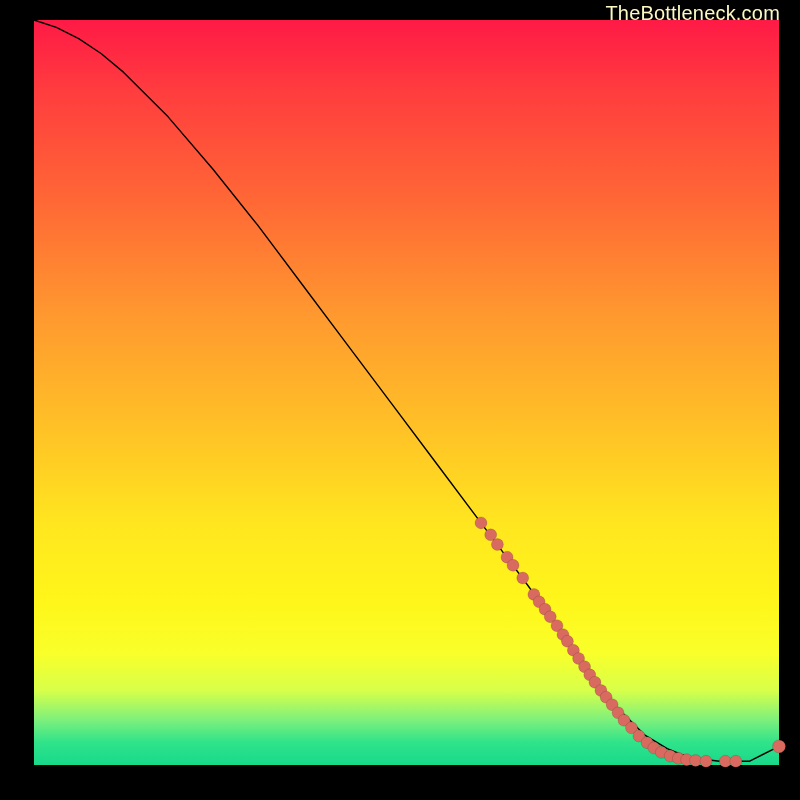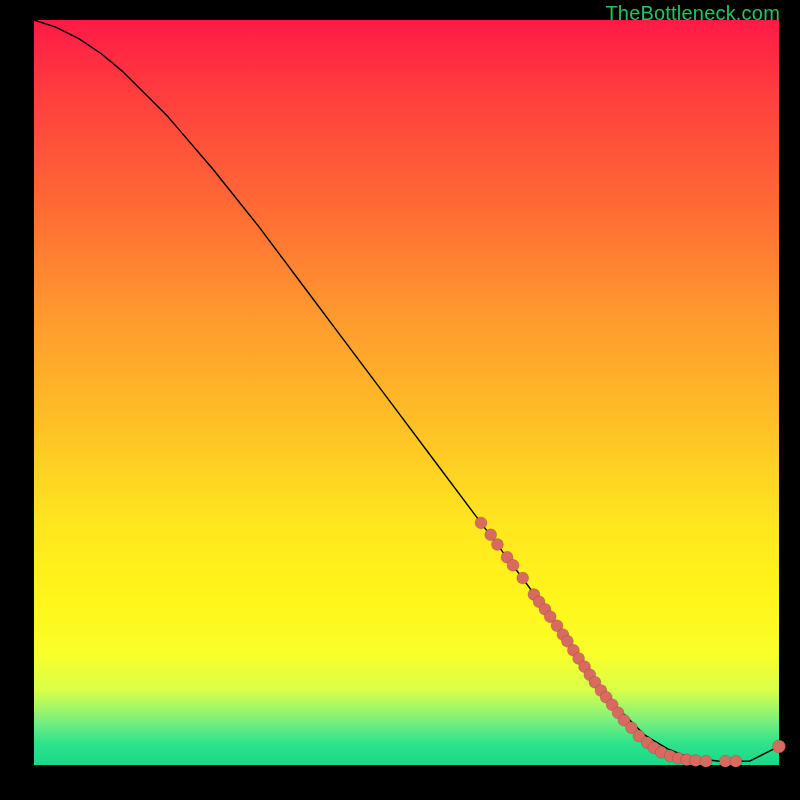--- a/index.html
+++ b/index.html
@@ -48,21 +48,21 @@
     position: absolute;
     inset: 0;
     width: 100%;
     height: 100%;
     overflow: visible;
   }
   .attribution {
     position: absolute;
     top: 2px;
     right: 20px;
-    color: #22c55e;
+    color: #fef9c3;
     font-size: 20px;
     letter-spacing: 0.2px;
     user-select: none;
   }
   .curve {
     fill: none;
     stroke: #000;
     stroke-width: 1.4;
     stroke-linejoin: round;
     stroke-linecap: round;

